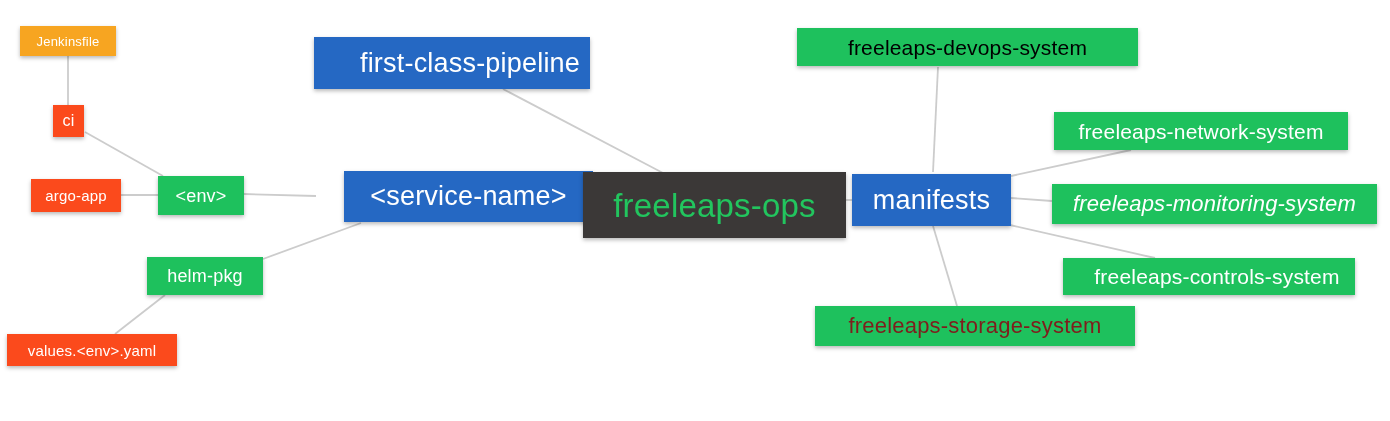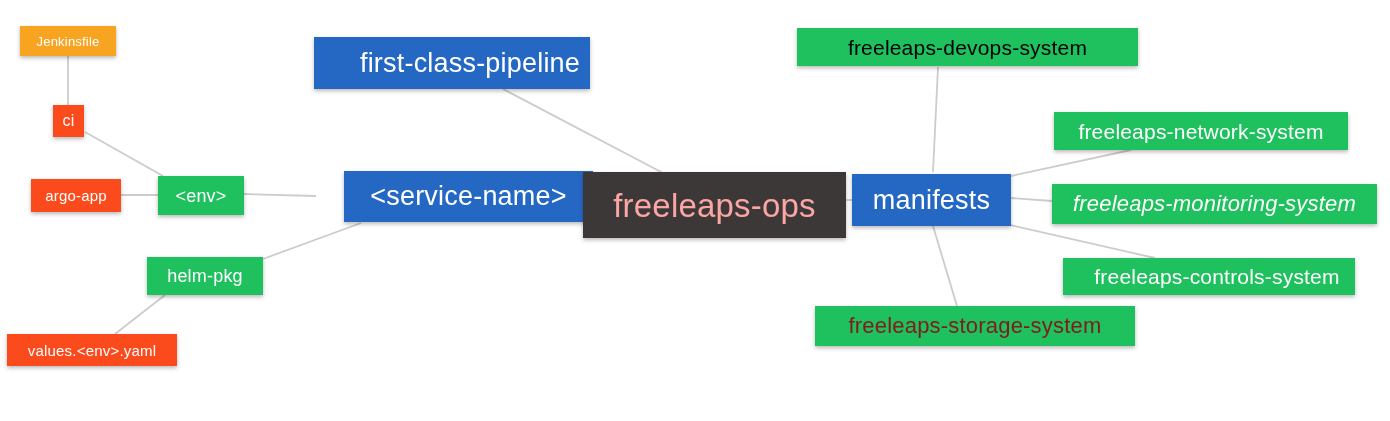--- a/index.html
+++ b/index.html
@@ -47,21 +47,21 @@
   </svg>
 
   <div class="node" style="left: 20px; top: 26px; width: 96px; height: 30px; font-size: 13px; background: rgb(247, 165, 33); color: rgb(255, 255, 255);">Jenkinsfile</div>
   <div class="node" style="left: 53px; top: 105px; width: 31px; height: 32px; font-size: 16px; background: rgb(251, 74, 28); color: rgb(255, 255, 255);">ci</div>
   <div class="node" style="left: 31px; top: 179px; width: 90px; height: 33px; font-size: 15px; background: rgb(251, 74, 28); color: rgb(255, 255, 255);">argo-app</div>
   <div class="node" style="left: 158px; top: 176px; width: 86px; height: 39px; font-size: 18px; background: rgb(30, 193, 93); color: rgb(255, 255, 255);">&lt;env&gt;</div>
   <div class="node" style="left: 147px; top: 257px; width: 116px; height: 38px; font-size: 18px; background: rgb(30, 193, 93); color: rgb(255, 255, 255);">helm-pkg</div>
   <div class="node" style="left: 7px; top: 334px; width: 170px; height: 32px; font-size: 15px; background: rgb(251, 74, 28); color: rgb(255, 255, 255);">values.&lt;env&gt;.yaml</div>
   <div class="node" style="left: 314px; top: 37px; width: 276px; height: 52px; font-size: 27px; background: rgb(37, 104, 195); color: rgb(255, 255, 255); padding-left: 36px;">first-class-pipeline</div>
   <div class="node" style="left: 316px; top: 171px; width: 249px; height: 51px; font-size: 27px; background: rgb(37, 104, 195); color: rgb(255, 255, 255); margin-left: 28px;">&lt;service-name&gt;</div>
-  <div class="node" style="left: 583px; top: 172px; width: 263px; height: 66px; font-size: 33px; background: rgb(59, 56, 55); color: #fca5a5;">freeleaps-ops</div>
+  <div class="node" style="left: 583px; top: 172px; width: 263px; height: 66px; font-size: 33px; background: rgb(59, 56, 55); color: #22c55e;">freeleaps-ops</div>
   <div class="node" style="left: 852px; top: 174px; width: 159px; height: 52px; font-size: 27px; background: rgb(37, 104, 195); color: rgb(255, 255, 255); text-align: center;">manifests</div>
   <div class="node" style="left: 797px; top: 28px; width: 341px; height: 38px; font-size: 21px; background: rgb(30, 193, 93); color: #000000;">freeleaps-devops-system</div>
   <div class="node" style="left: 1054px; top: 112px; width: 294px; height: 38px; font-size: 21px; background: rgb(30, 193, 93); color: rgb(255, 255, 255);">freeleaps-network-system</div>
   <div class="node" style="left: 1052px; top: 184px; width: 325px; height: 40px; font-size: 22px; background: rgb(30, 193, 93); color: rgb(255, 255, 255); font-style: italic;">freeleaps-monitoring-system</div>
   <div class="node" style="left: 1063px; top: 258px; width: 292px; height: 37px; font-size: 21px; background: rgb(30, 193, 93); color: rgb(255, 255, 255); padding-left: 16px;">freeleaps-controls-system</div>
   <div class="node" style="left: 815px; top: 306px; width: 320px; height: 40px; font-size: 22px; background: rgb(30, 193, 93); color: #7f1d1d;">freeleaps-storage-system</div>
 
 </div>
 
 </body></html>

